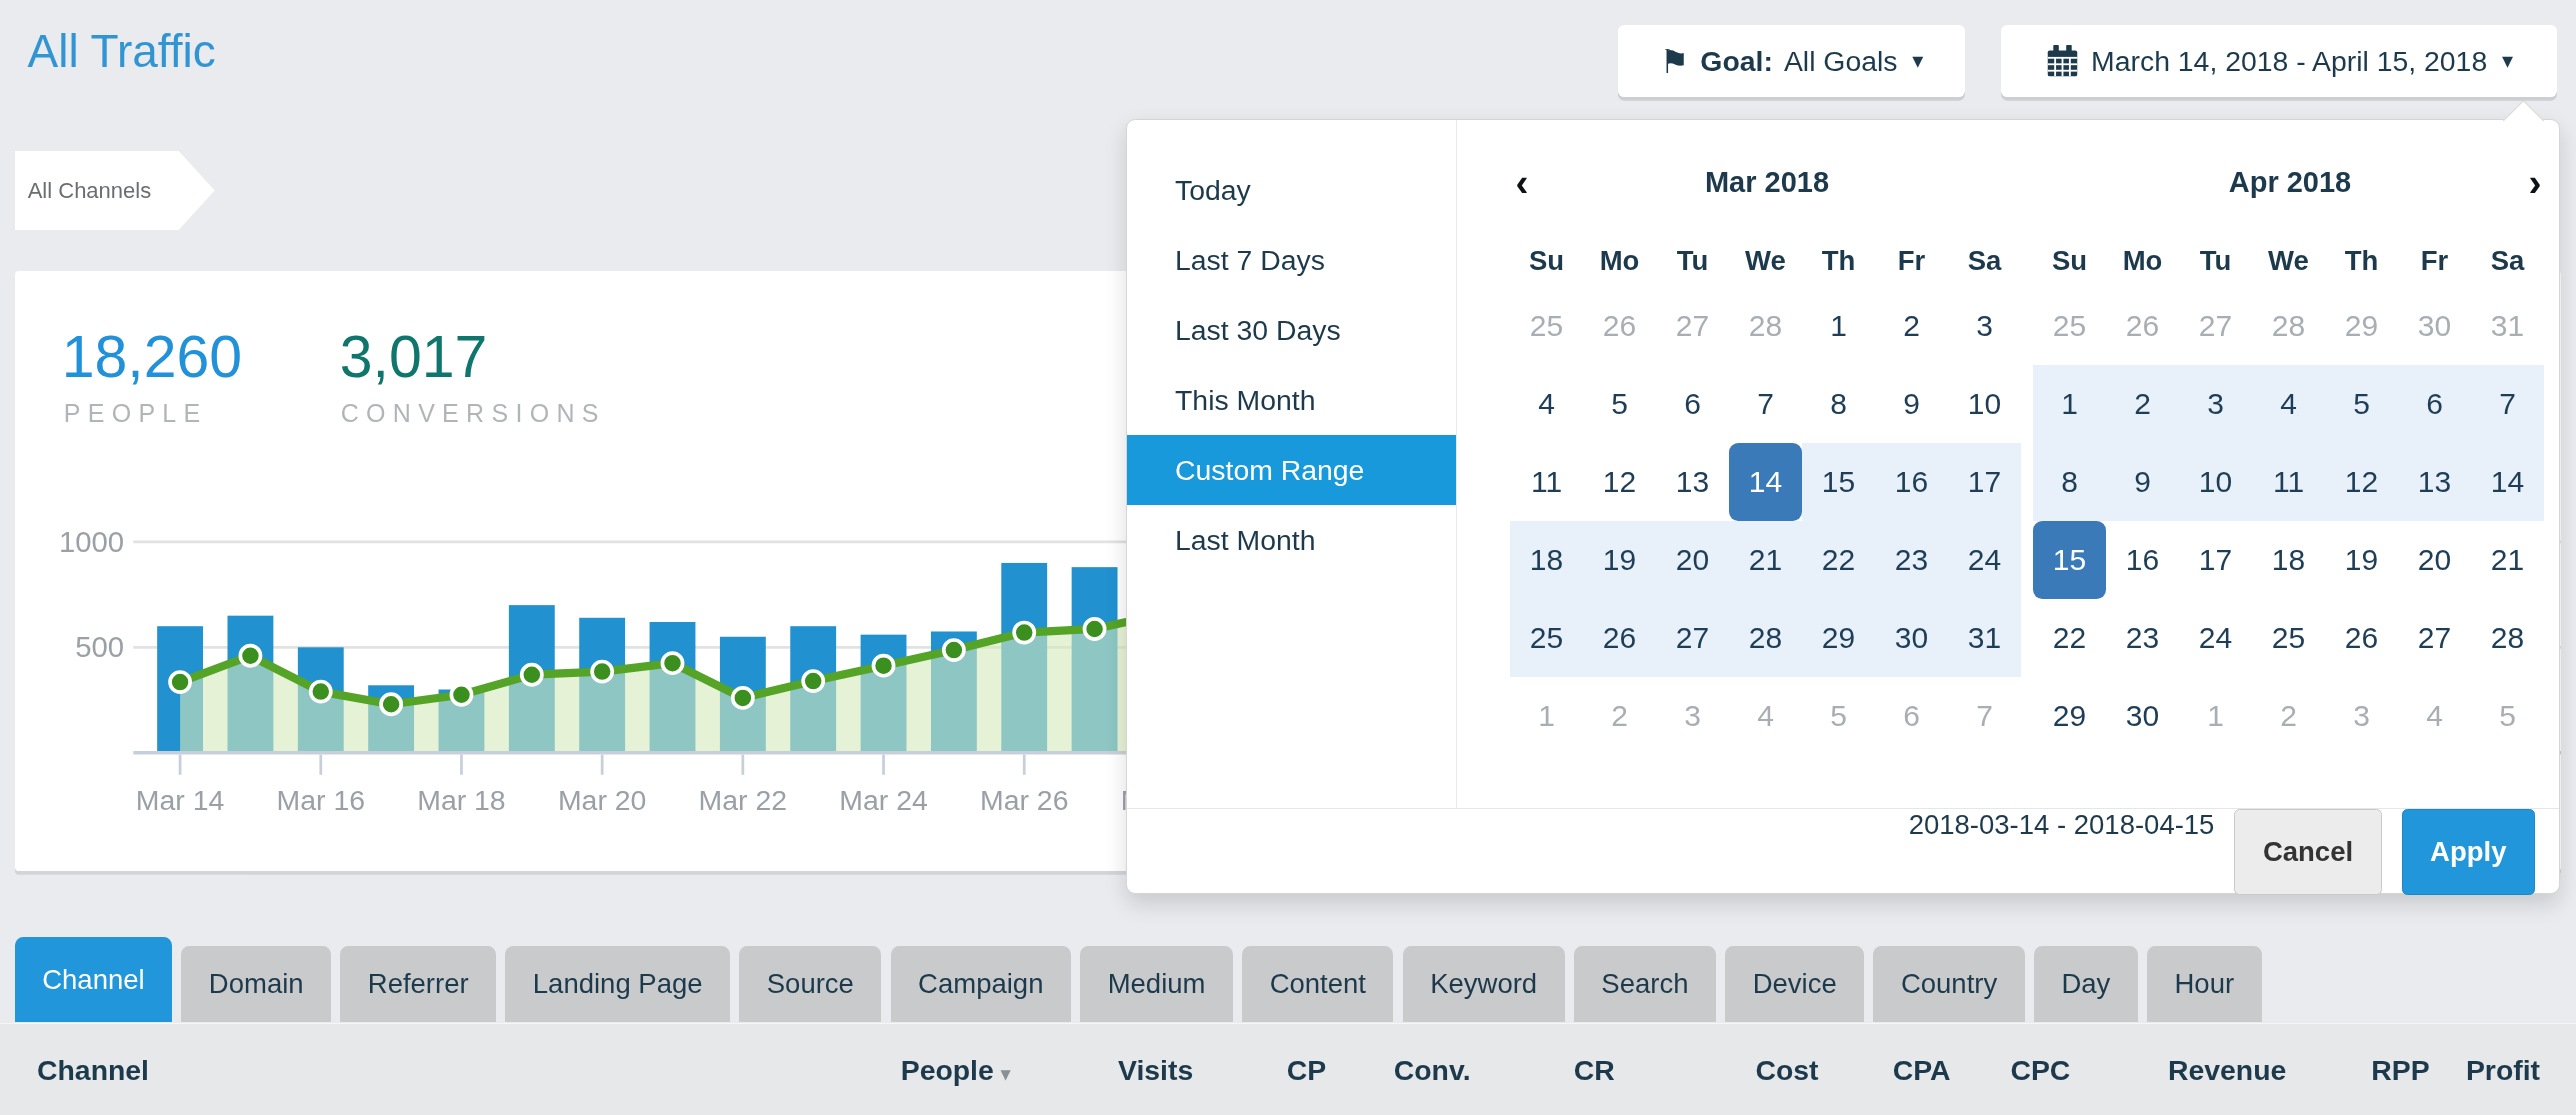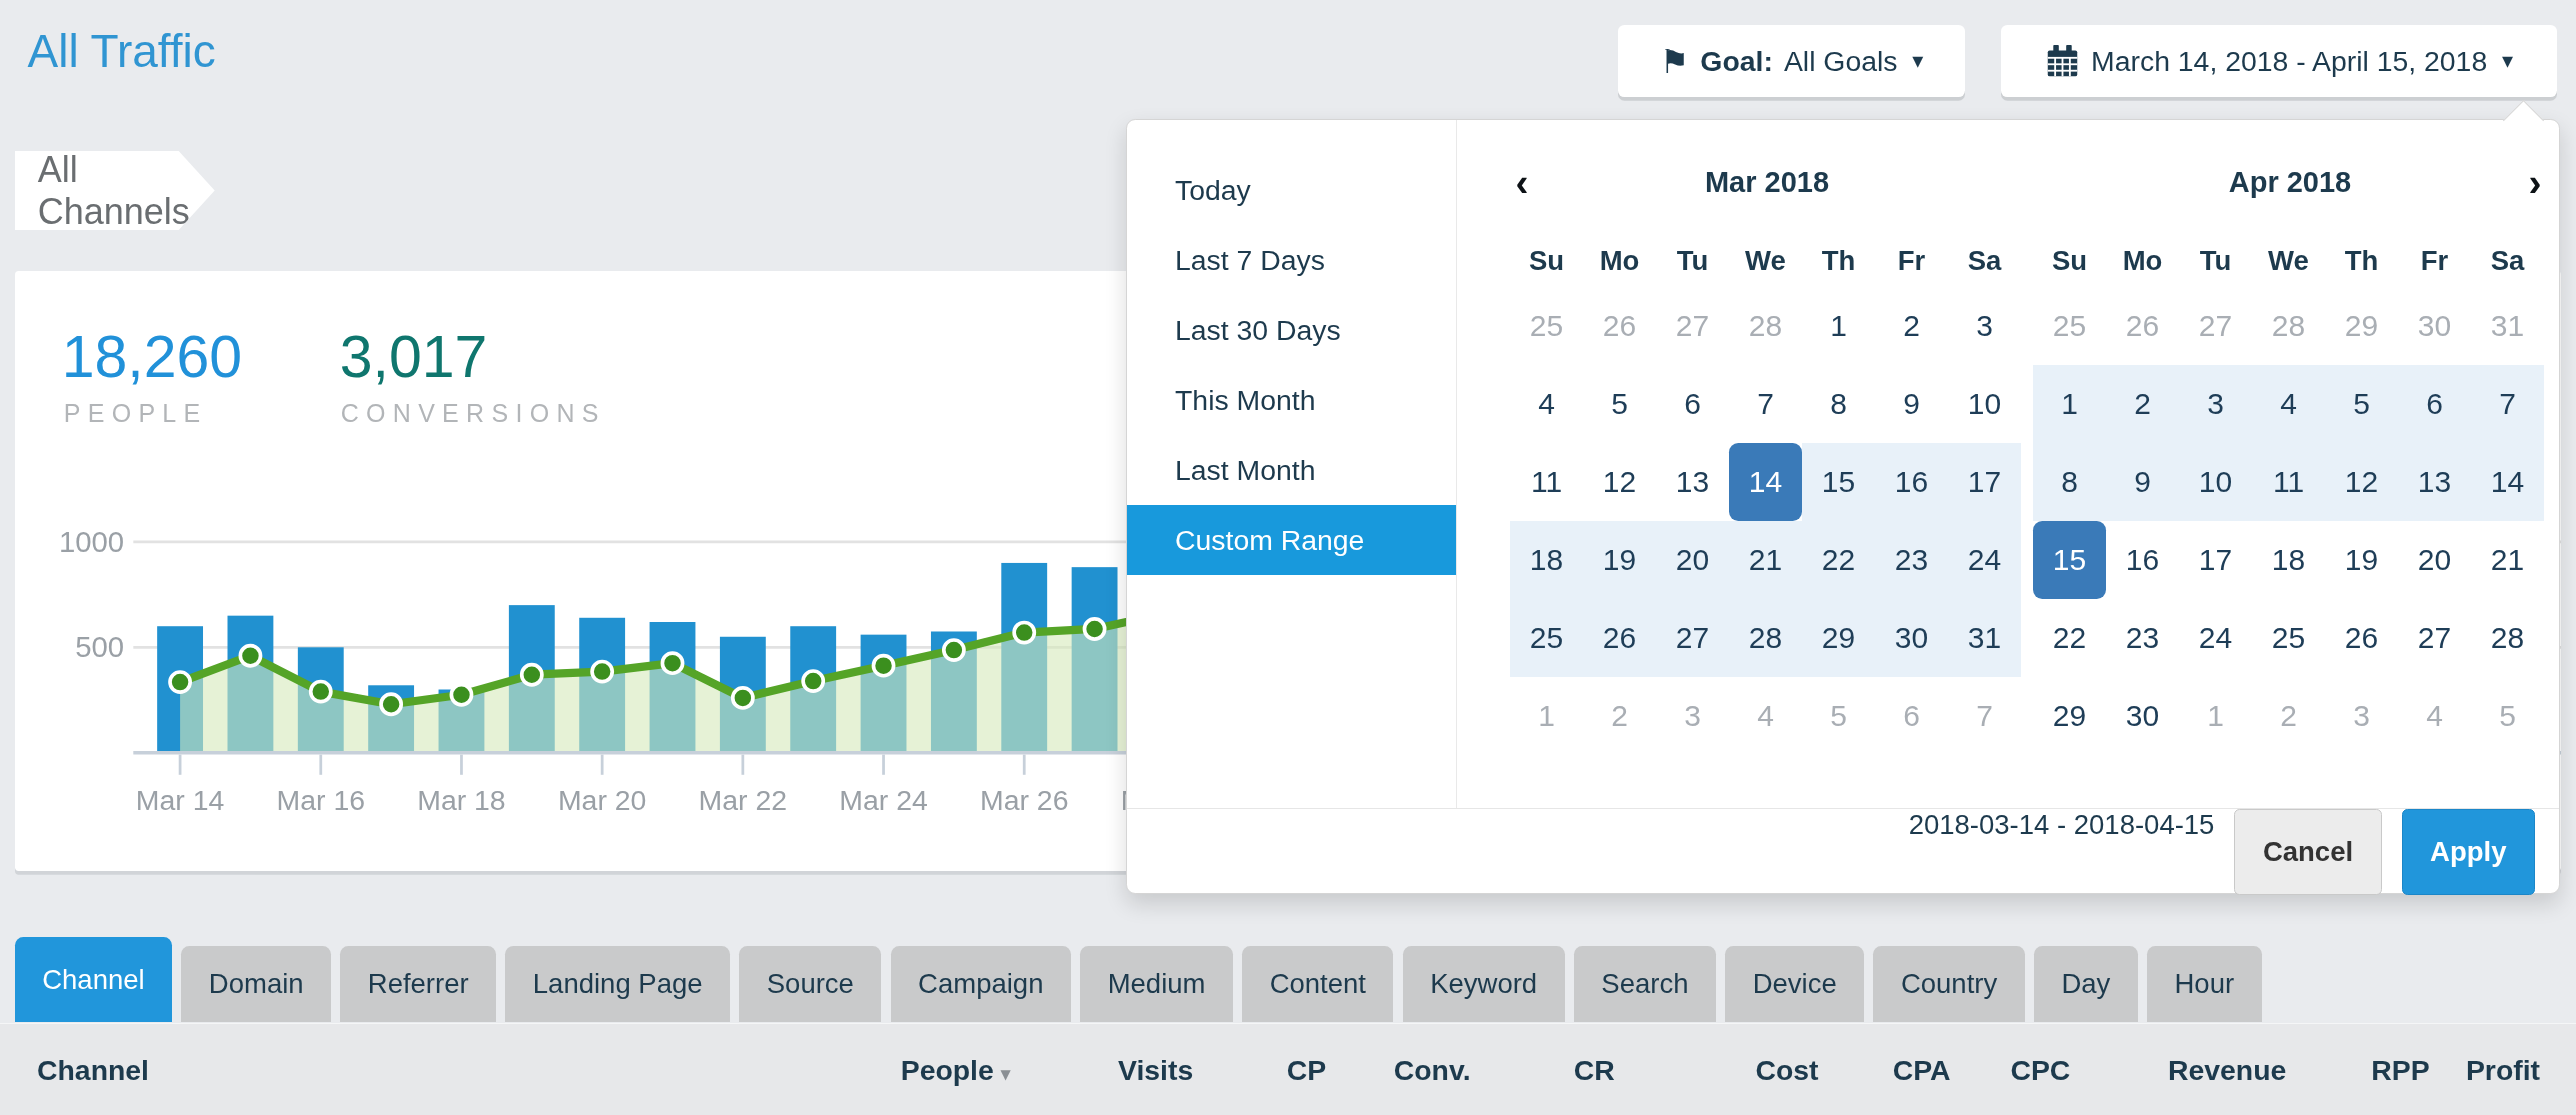--- a/index.html
+++ b/index.html
@@ -20,22 +20,22 @@
   }
   .goal-btn { left:1618px; width:347px; }
   .date-btn { left:2001px; width:556px; }
   .pill-btn .bold { font-weight:bold; }
   .caret { font-size:22px; color:#1d3a4d; margin-left:3.7px; }
   .flag-glyph { font-size:33px; line-height:1; }
   
   .crumb {
     position:absolute; left:14.7px; top:151px; width:200px; height:79px; background:#fff;
     clip-path:polygon(0 0, 82% 0, 100% 50%, 82% 100%, 0 100%);
-    display:flex; align-items:center; padding-left:23px;
-    font-size:36px; color:#6a6e71;
+    display:flex; align-items:center; padding-left:13px;
+    font-size:22px; color:#6a6e71;
   }
   
   .chart-card {
     position:absolute; left:14.7px; top:271px; width:2546px; height:600px;
     background:#fff; border-radius:3.7px; box-shadow:0 3.7px 0 rgba(180,184,188,.45);
   }
   .stat-num { position:absolute; top:57px; font-size:59px; line-height:1; }
   .stat-label { position:absolute; top:128px; font-size:25px; letter-spacing:7.3px; color:#b2b5b8; }
   .stat-people { left:47px; color:#2191d9; }
   .stat-people-lab { left:49px; }
@@ -198,22 +198,22 @@
       <text x="1253.8" y="332" text-anchor="middle" font-size="31" fill="#9aa0a6">Mar 28</text>
     </svg>
 </div>
 
 <div class="picker">
   <div class="dp-menu dp-menu-inner" id="dp-menu" style="padding-top:138px;">
       <div class="menu-item">Today</div>
       <div class="menu-item">Last 7 Days</div>
       <div class="menu-item">Last 30 Days</div>
       <div class="menu-item">This Month</div>
+      <div class="menu-item active">Custom Range</div>
       <div class="menu-item">Last Month</div>
-      <div class="menu-item active">Custom Range</div>
     </div>
   <div id="cals">
       <div class="cal mar">
         <div class="cal-head">
           <span class="cal-chev prev">‹</span>
           <span>Mar 2018</span>
         </div>
         <div class="dow-row">
           <div class="dow-cell">Su</div>
           <div class="dow-cell">Mo</div>

